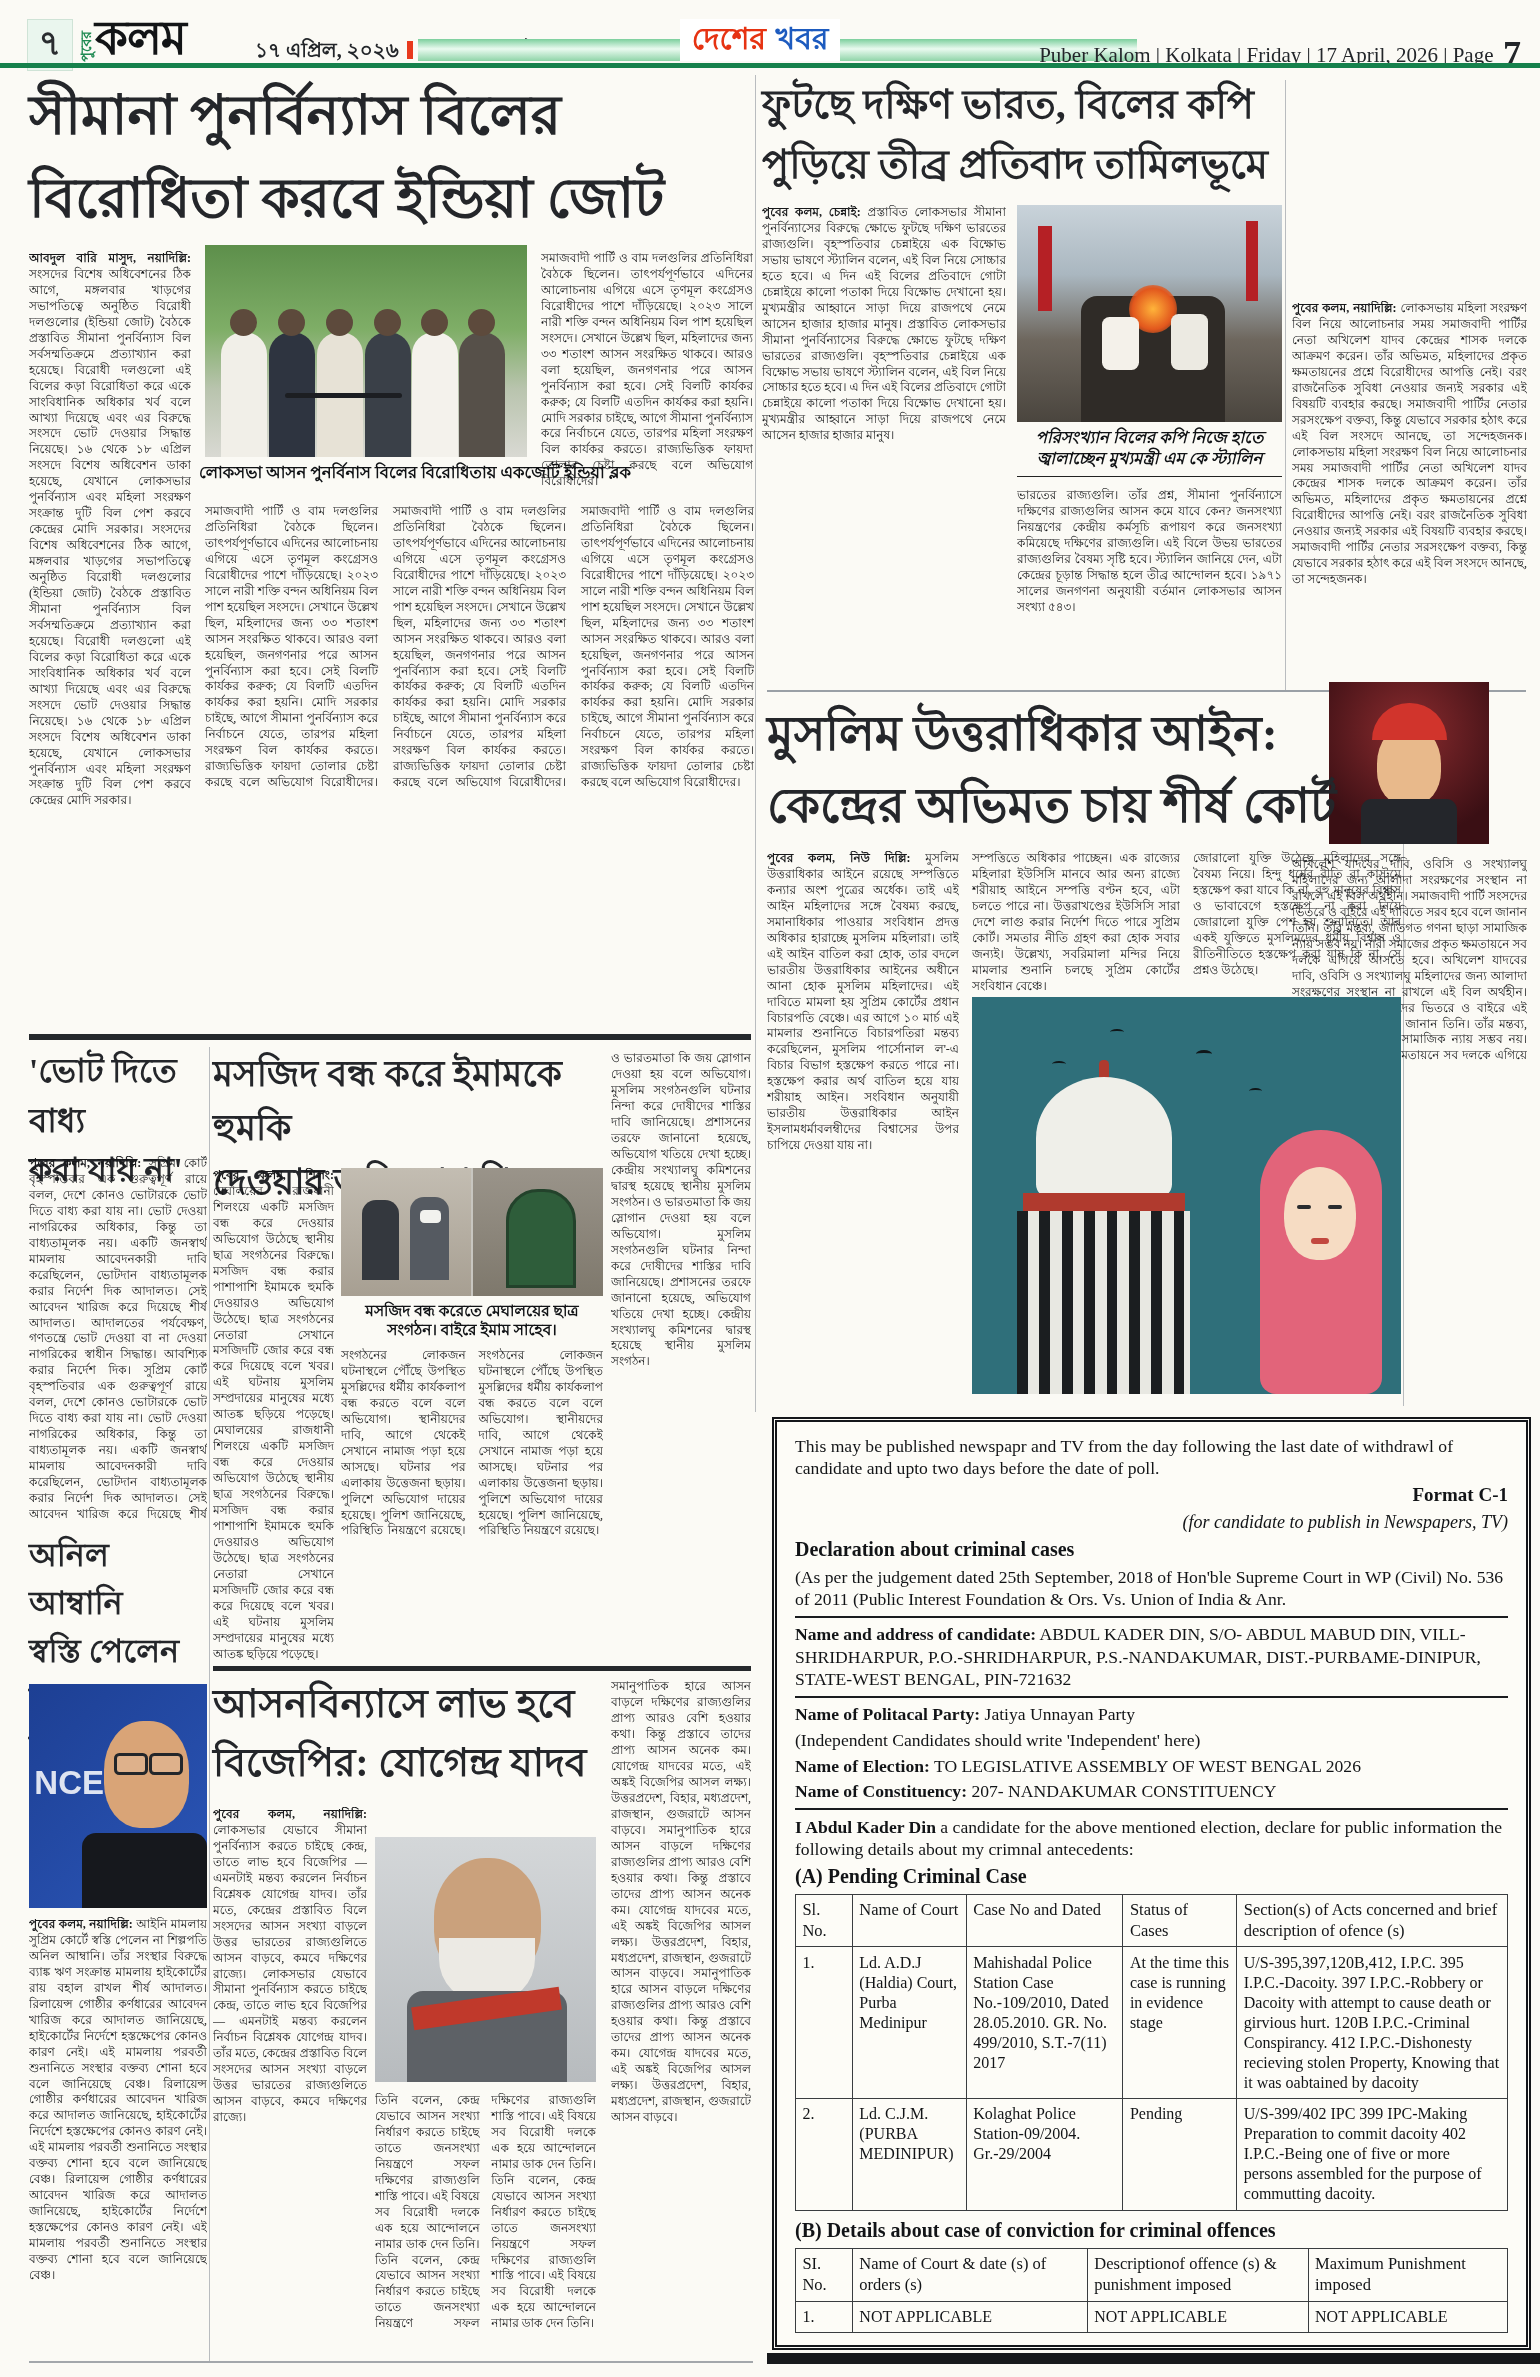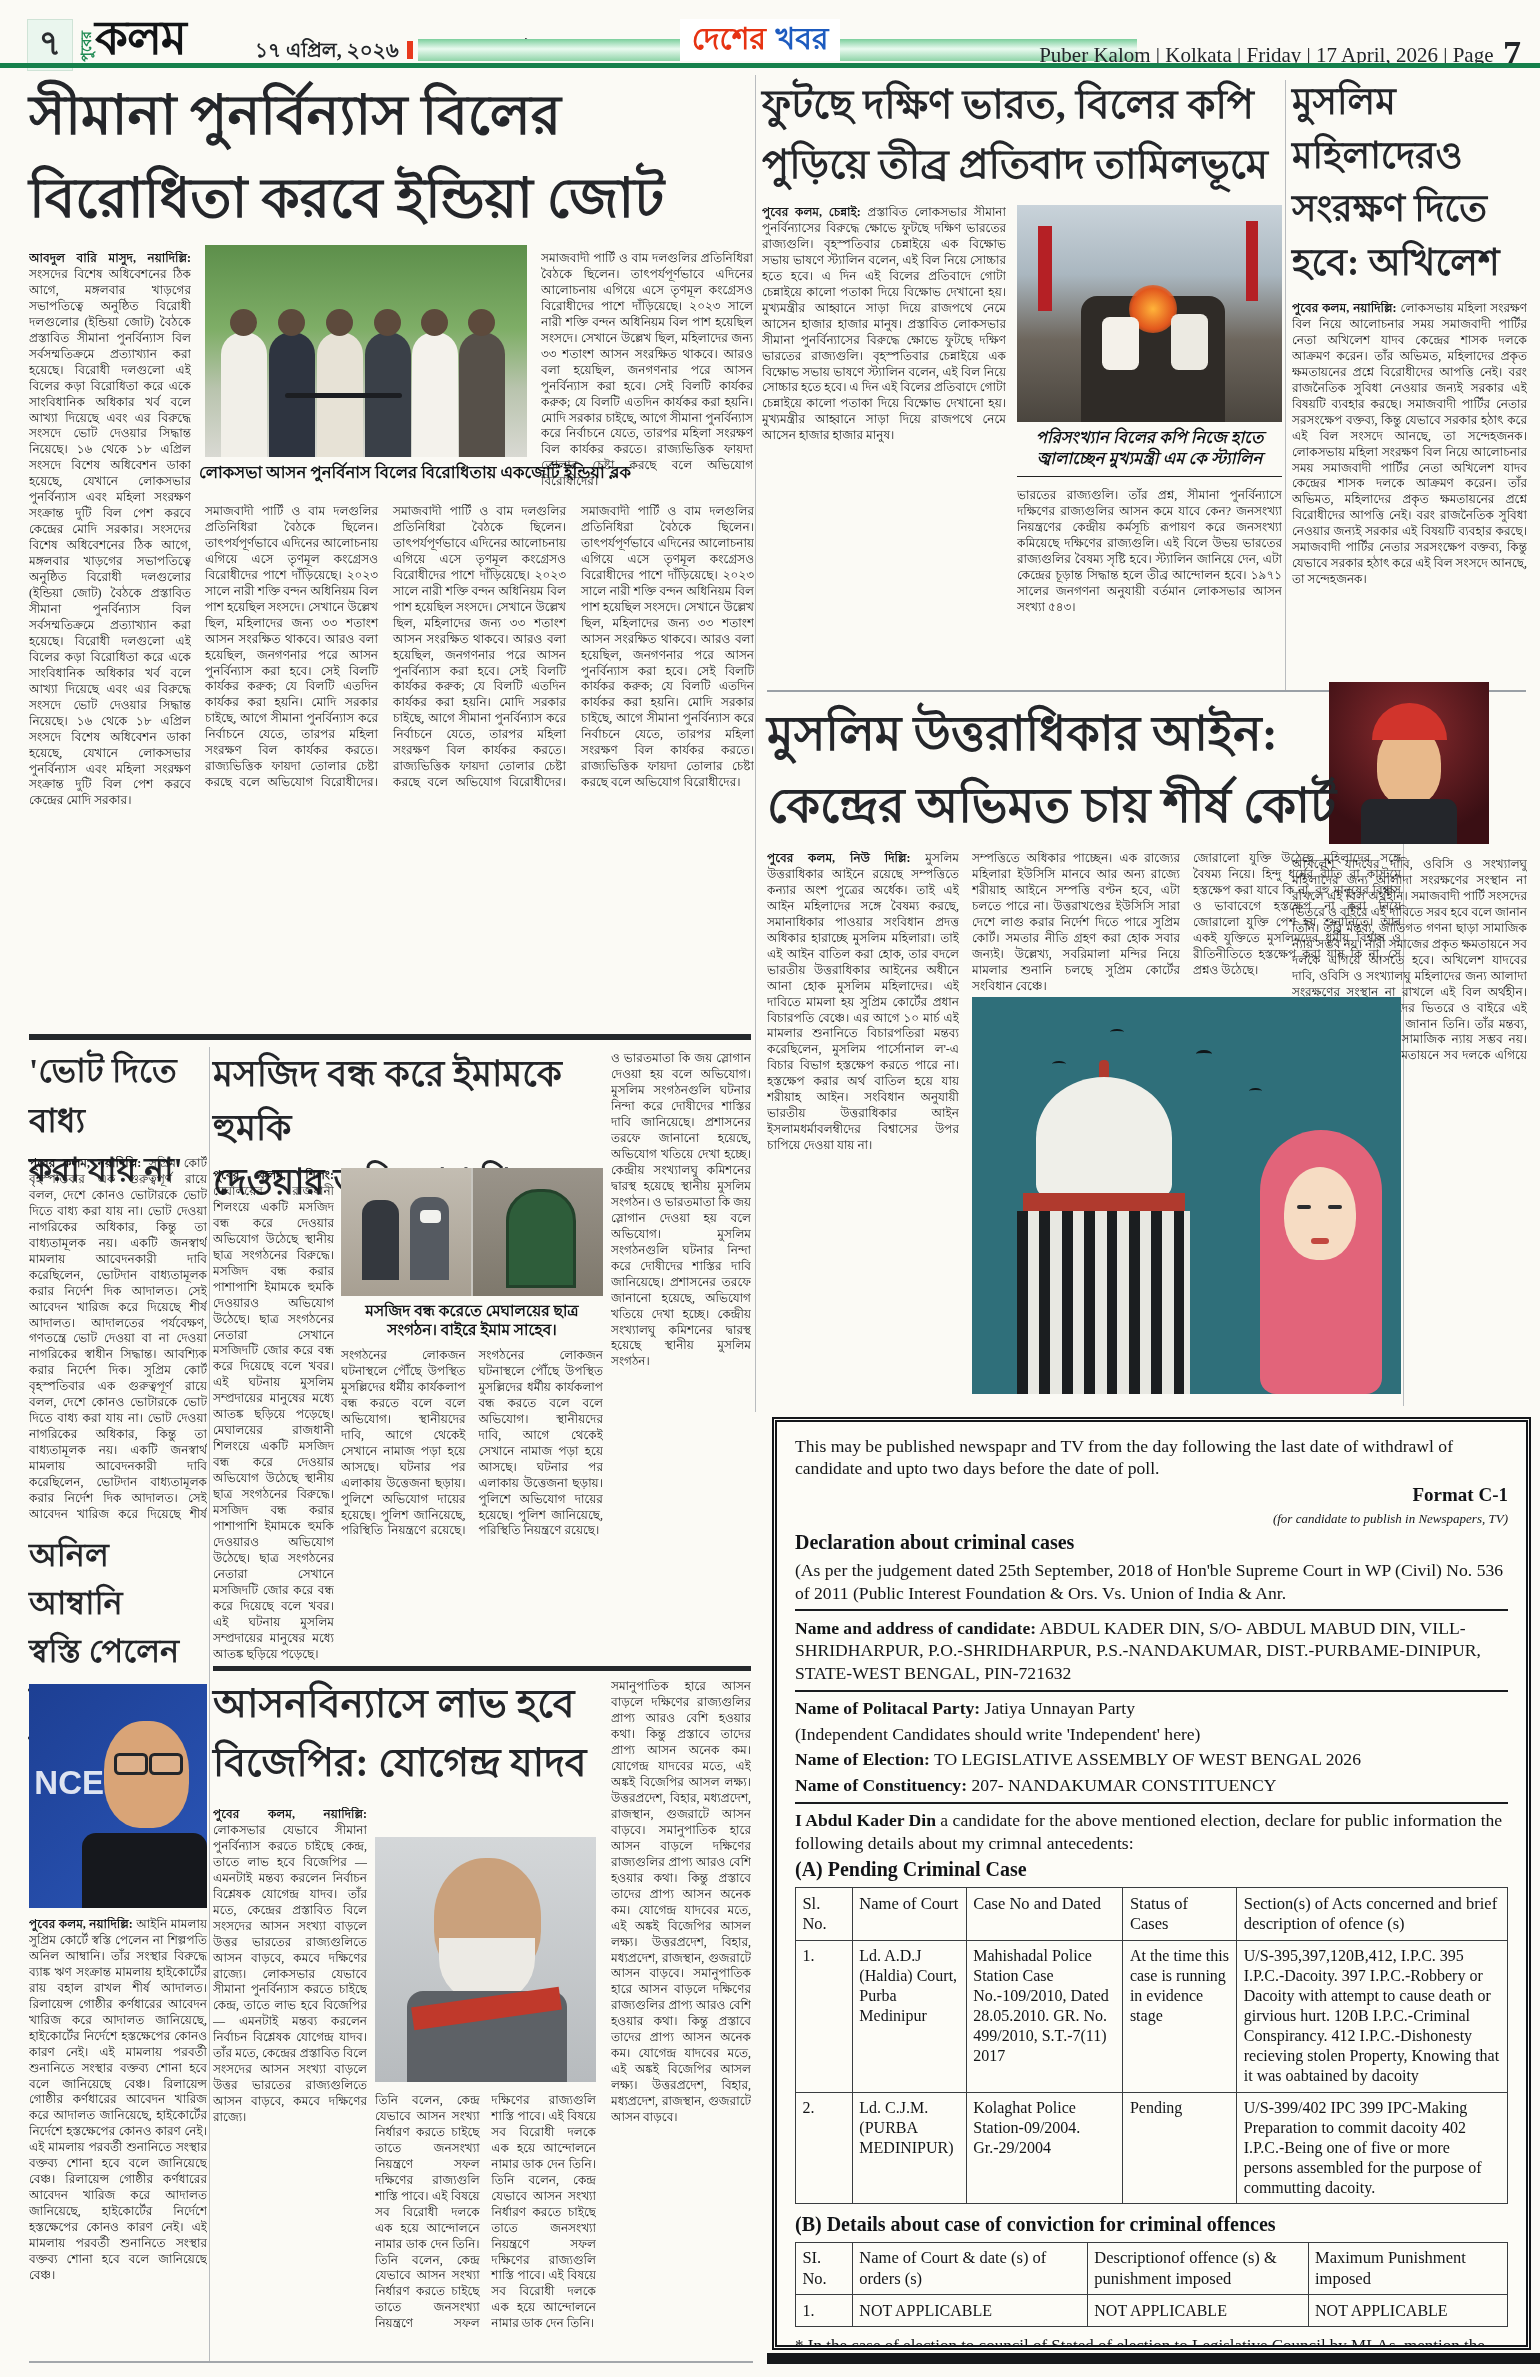--- a/index.html
+++ b/index.html
@@ -91,21 +91,21 @@
   #a8 .ph{left:162px;top:162px;width:221px;height:245px;}
   #a8 .a8cm{left:162px;top:418px;width:221px;height:269px;column-count:2;column-gap:11.7px;}
 
   
   .notice{position:absolute;left:772px;top:1417px;width:759px;height:933px;
     border:5.3px double #14161a;background:#fdfcf7;box-sizing:border-box;
     padding:12.8px 18px;overflow:hidden;font-size:17.6px;line-height:1.28;color:#121417;}
   .notice p{margin:0 0 3.2px 0;}
   .notice .rt{text-align:right;}
   .notice .fmt{font-weight:bold;font-size:19px;}
-  .notice .it{font-style:italic;font-size:13px;}
+  .notice .it{font-style:italic;font-size:18px;}
   .notice .bh{font-weight:bold;font-size:20px;margin-top:2.1px;}
   .notice .sep2{border:none;border-top:2.7px solid #1a1c1f;margin:5.3px 0;}
   .ntable{width:100%;border-collapse:collapse;margin:4.3px 0 7.5px 0;font-size:16px;line-height:1.25;}
   .ntable th,.ntable td{border:1.1px solid #3a3d40;vertical-align:top;text-align:left;
     padding:5.3px 6.4px;font-weight:normal;}
   .ntable th{font-size:16.5px;}
   .notice .foot{font-size:17px;}
 
   .bbar{position:absolute;left:767px;top:2353px;width:773px;height:10.7px;background:#17191c;}
   .bline{position:absolute;left:29px;top:2361px;width:724px;height:2.1px;background:#a3a7ab;}
@@ -192,24 +192,20 @@
       <div class="shape" style="left:85px;top:112px;width:37px;height:53px;background:#f4f1ea;border-radius:7.5px;"></div>
       <div class="shape" style="left:154px;top:109px;width:37px;height:56px;background:#eceae2;border-radius:7.5px;"></div>
     </figure>
     <figcaption class="cap">পরিসংখ্যান বিলের কপি নিজে হাতে জ্বালাচ্ছেন মুখ্যমন্ত্রী এম কে স্ট্যালিন</figcaption>
     <div class="txt a2c2">
       <span>ভারতের রাজ্যগুলি। তাঁর প্রশ্ন, সীমানা পুনর্বিন্যাসে দক্ষিণের রাজ্যগুলির আসন কমে যাবে কেন? জনসংখ্যা নিয়ন্ত্রণের কেন্দ্রীয় কর্মসূচি রূপায়ণ করে জনসংখ্যা কমিয়েছে দক্ষিণের রাজ্যগুলি। এই বিলে উভয় ভারতের রাজ্যগুলির বৈষম্য সৃষ্টি হবে। স্ট্যালিন জানিয়ে দেন, এটা কেন্দ্রের চূড়ান্ত সিদ্ধান্ত হলে তীব্র আন্দোলন হবে। ১৯৭১ সালের জনগণনা অনুযায়ী বর্তমান লোকসভার আসন সংখ্যা ৫৪৩।</span>
     </div>
   </section>
 
   <section class="art" id="a3">
-    <h1>মুসলিম
-মহিলাদেরও
-সংরক্ষণ দিতে
-হবে: অখিলেশ</h1>
     <div class="txt a3b1">
       <b class="by">পুবের কলম, নয়াদিল্লি:</b>
       <span>লোকসভায় মহিলা সংরক্ষণ বিল নিয়ে আলোচনার সময় সমাজবাদী পার্টির নেতা অখিলেশ যাদব কেন্দ্রের শাসক দলকে আক্রমণ করেন। তাঁর অভিমত, মহিলাদের প্রকৃত ক্ষমতায়নের প্রশ্নে বিরোধীদের আপত্তি নেই। বরং রাজনৈতিক সুবিধা নেওয়ার জন্যই সরকার এই বিষয়টি ব্যবহার করছে। সমাজবাদী পার্টির নেতার সরসংক্ষেপ বক্তব্য, কিন্তু যেভাবে সরকার হঠাৎ করে এই বিল সংসদে আনছে, তা সন্দেহজনক। লোকসভায় মহিলা সংরক্ষণ বিল নিয়ে আলোচনার সময় সমাজবাদী পার্টির নেতা অখিলেশ যাদব কেন্দ্রের শাসক দলকে আক্রমণ করেন। তাঁর অভিমত, মহিলাদের প্রকৃত ক্ষমতায়নের প্রশ্নে বিরোধীদের আপত্তি নেই। বরং রাজনৈতিক সুবিধা নেওয়ার জন্যই সরকার এই বিষয়টি ব্যবহার করছে। সমাজবাদী পার্টির নেতার সরসংক্ষেপ বক্তব্য, কিন্তু যেভাবে সরকার হঠাৎ করে এই বিল সংসদে আনছে, তা সন্দেহজনক।</span>
     </div>
     <figure class="photo ph" style="margin:0;background:radial-gradient(circle at 50% 30%,#8a2b2e 0%,#3a0f14 78%);">
       <div class="shape" style="left:48px;top:43px;width:64px;height:80px;background:#e8b98b;border-radius:48% 48% 42% 42%;"></div>
       <div class="shape" style="left:43px;top:21px;width:75px;height:37px;background:#d1342c;border-radius:37px 37px 0 0;"></div>
       <div class="shape" style="left:32px;top:117px;width:96px;height:45px;background:#24262b;border-radius:10.7px 10.7px 0 0;"></div>
     </figure>
     <div class="txt a3b2">

